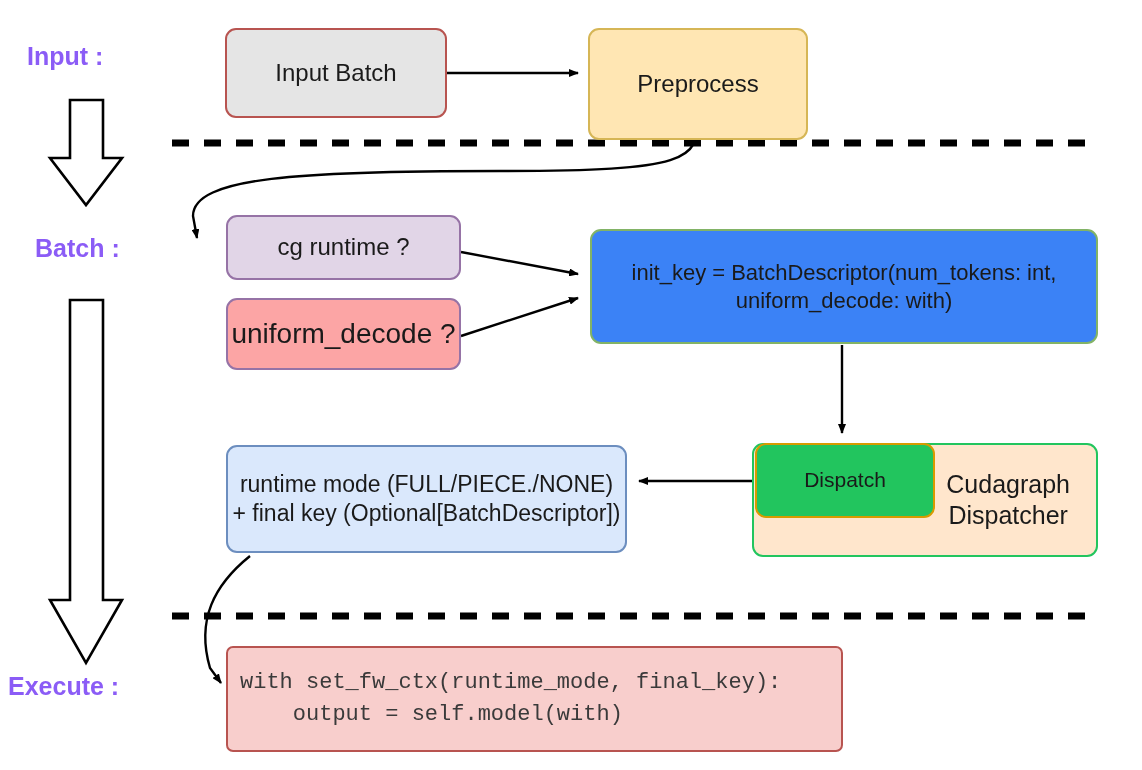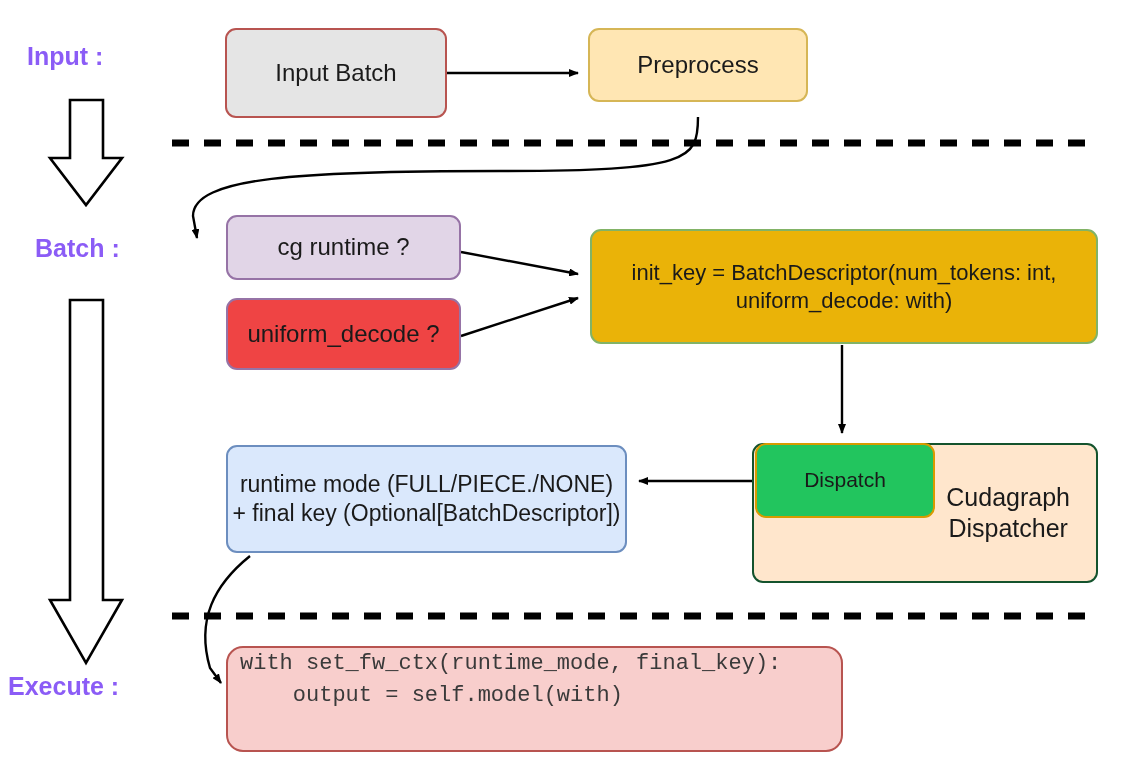--- a/index.html
+++ b/index.html
@@ -39,22 +39,23 @@
     justify-content: center;
     text-align: center;
     font-family: "Liberation Sans", sans-serif;
     color: #1a1a1a;
     line-height: 1.26;
   }
   .node-text { display: block; width: 100%; }
   .code-node {
     position: absolute;
     box-sizing: border-box;
-    border-radius: 17px;
+    border-radius: 7px;
     display: flex;
+    align-items: center;
     font-family: "Liberation Mono", monospace;
     font-size: 22px;
     color: #3a3a3a;
     white-space: pre;
     padding-left: 12px;
     line-height: 1.45;
   }
 </style>
 </head>
 <body>
@@ -90,40 +91,40 @@
   </svg>
 
   <div class="stage-label" style="left:27px; top:42px;">Input :</div>
   <div class="stage-label" style="left:35px; top:234px;">Batch :</div>
   <div class="stage-label" style="left:8px; top:672px;">Execute :</div>
 
   <div class="node" style="left:225px; top:28px; width:222px; height:90px; background:#e5e5e5; border:2px solid #b85450; font-size:24px;">
     <span class="node-text">Input Batch</span>
   </div>
 
-  <div class="node" style="left:588px; top:28px; width:220px; height:74px; background:#ffe6b3; border:2px solid #d6b656; font-size:24px;">
+  <div class="node" style="left:588px; top:28px; width:220px; height:112px; background:#ffe6b3; border:2px solid #d6b656; font-size:24px;">
     <span class="node-text">Preprocess</span>
   </div>
 
   <div class="node" style="left:226px; top:215px; width:235px; height:65px; background:#e1d5e7; border:2px solid #9673a6; font-size:24px;">
     <span class="node-text">cg runtime ?</span>
   </div>
 
-  <div class="node" style="left:226px; top:298px; width:235px; height:72px; background:#ef4444; border:2px solid #9673a6; font-size:24px;">
+  <div class="node" style="left:226px; top:298px; width:235px; height:72px; background:#fca5a5; border:2px solid #9673a6; font-size:28px;">
     <span class="node-text">uniform_decode ?</span>
   </div>
 
-  <div class="node" style="left:590px; top:229px; width:508px; height:115px; background:#eab308; border:2px solid #82b366; font-size:22px;">
+  <div class="node" style="left:590px; top:229px; width:508px; height:115px; background:#3b82f6; border:2px solid #82b366; font-size:22px;">
     <span class="node-text">
       <span>init_key = BatchDescriptor(num_tokens: int,</span><br>
       <span>uniform_decode: with)</span>
     </span>
   </div>
 
-  <div class="node" style="left:752px; top:443px; width:346px; height:140px; background:#ffe6cc; border:2px solid #14532d; font-size:25px; align-items:center; justify-content:flex-end; padding-right:26px;">
+  <div class="node" style="left:752px; top:443px; width:346px; height:114px; background:#ffe6cc; border:2px solid #22c55e; font-size:25px; align-items:center; justify-content:flex-end; padding-right:26px;">
     <span class="node-text" style="width:auto;">
       <span>Cudagraph</span><br>
       <span>Dispatcher</span>
     </span>
   </div>
 
   <div class="node" style="left:755px; top:443px; width:180px; height:75px; background:#22c55e; border:2px solid #d79b00; font-size:21px;">
     <span class="node-text">Dispatch</span>
   </div>
 

